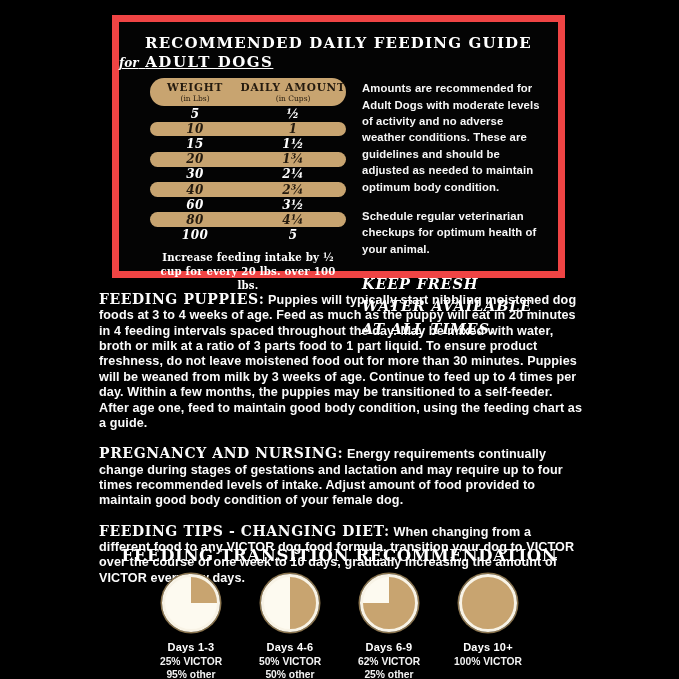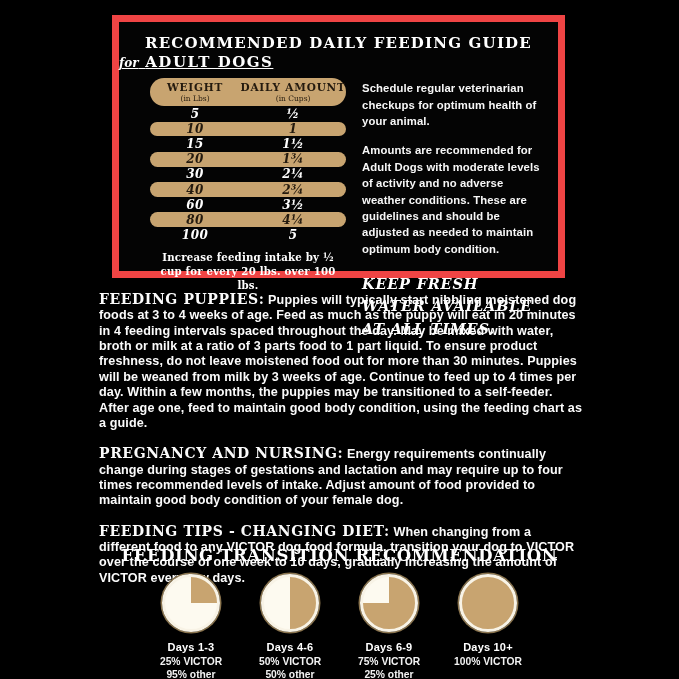--- a/index.html
+++ b/index.html
@@ -114,22 +114,22 @@
         </div>
         <div class="trow dark">
           <div class="cell">100</div>
           <div class="cell">5</div>
         </div>
 
         <div class="table-note">Increase feeding intake by ½ cup for every 20 lbs. over 100 lbs.</div>
       </div>
 
       <div class="guide-right">
+        <p>Amounts are recommended for Adult Dogs with moderate levels of activity and no adverse weather conditions. These are guidelines and should be adjusted as needed to maintain optimum body condition.</p>
         <p>Schedule regular veterinarian checkups for optimum health of your animal.</p>
-        <p>Amounts are recommended for Adult Dogs with moderate levels of activity and no adverse weather conditions. These are guidelines and should be adjusted as needed to maintain optimum body condition.</p>
         <div class="water-notice">KEEP FRESH WATER AVAILABLE AT ALL TIMES.</div>
       </div>
     </div>
   </div>
 
   <div class="body-sections">
     <div class="section">
       <div class="stext"><span class="shead">FEEDING PUPPIES:</span> <span>Puppies will typically start nibbling moistened dog foods at 3 to 4 weeks of age. Feed as much as the puppy will eat in 20 minutes in 4 feeding intervals spaced throughout the day. May be mixed with water, broth or milk at a ratio of 3 parts food to 1 part liquid. To ensure product freshness, do not leave moistened food out for more than 30 minutes. Puppies will be weaned from milk by 3 weeks of age. Continue to feed up to 4 times per day. Within a few months, the puppies may be transitioned to a self-feeder. After age one, feed to maintain good body condition, using the feeding chart as a guide.</span></div>
     </div>
     <div class="section">
@@ -154,21 +154,21 @@
       <div class="pie-item">
         <div class="pie" style="background: conic-gradient(rgb(200, 164, 112) 0deg, rgb(200, 164, 112) 50%, rgb(253, 250, 240) 50%, rgb(253, 250, 240) 100%);"></div>
         <div class="pie-label">Days 4-6</div>
         <div class="pie-line">50% VICTOR</div>
         <div class="pie-line">50% other</div>
       </div>
 
       <div class="pie-item">
         <div class="pie" style="background: conic-gradient(rgb(200, 164, 112) 0deg, rgb(200, 164, 112) 75%, rgb(253, 250, 240) 75%, rgb(253, 250, 240) 100%);"></div>
         <div class="pie-label">Days 6-9</div>
-        <div class="pie-line">75% VICTOR</div>
+        <div class="pie-line">62% VICTOR</div>
         <div class="pie-line">25% other</div>
       </div>
 
       <div class="pie-item">
         <div class="pie" style="background: conic-gradient(rgb(200, 164, 112) 0deg, rgb(200, 164, 112) 100%, rgb(253, 250, 240) 100%, rgb(253, 250, 240) 100%);"></div>
         <div class="pie-label">Days 10+</div>
         <div class="pie-line">100% VICTOR</div>
         <div class="pie-line"></div>
       </div>
 

